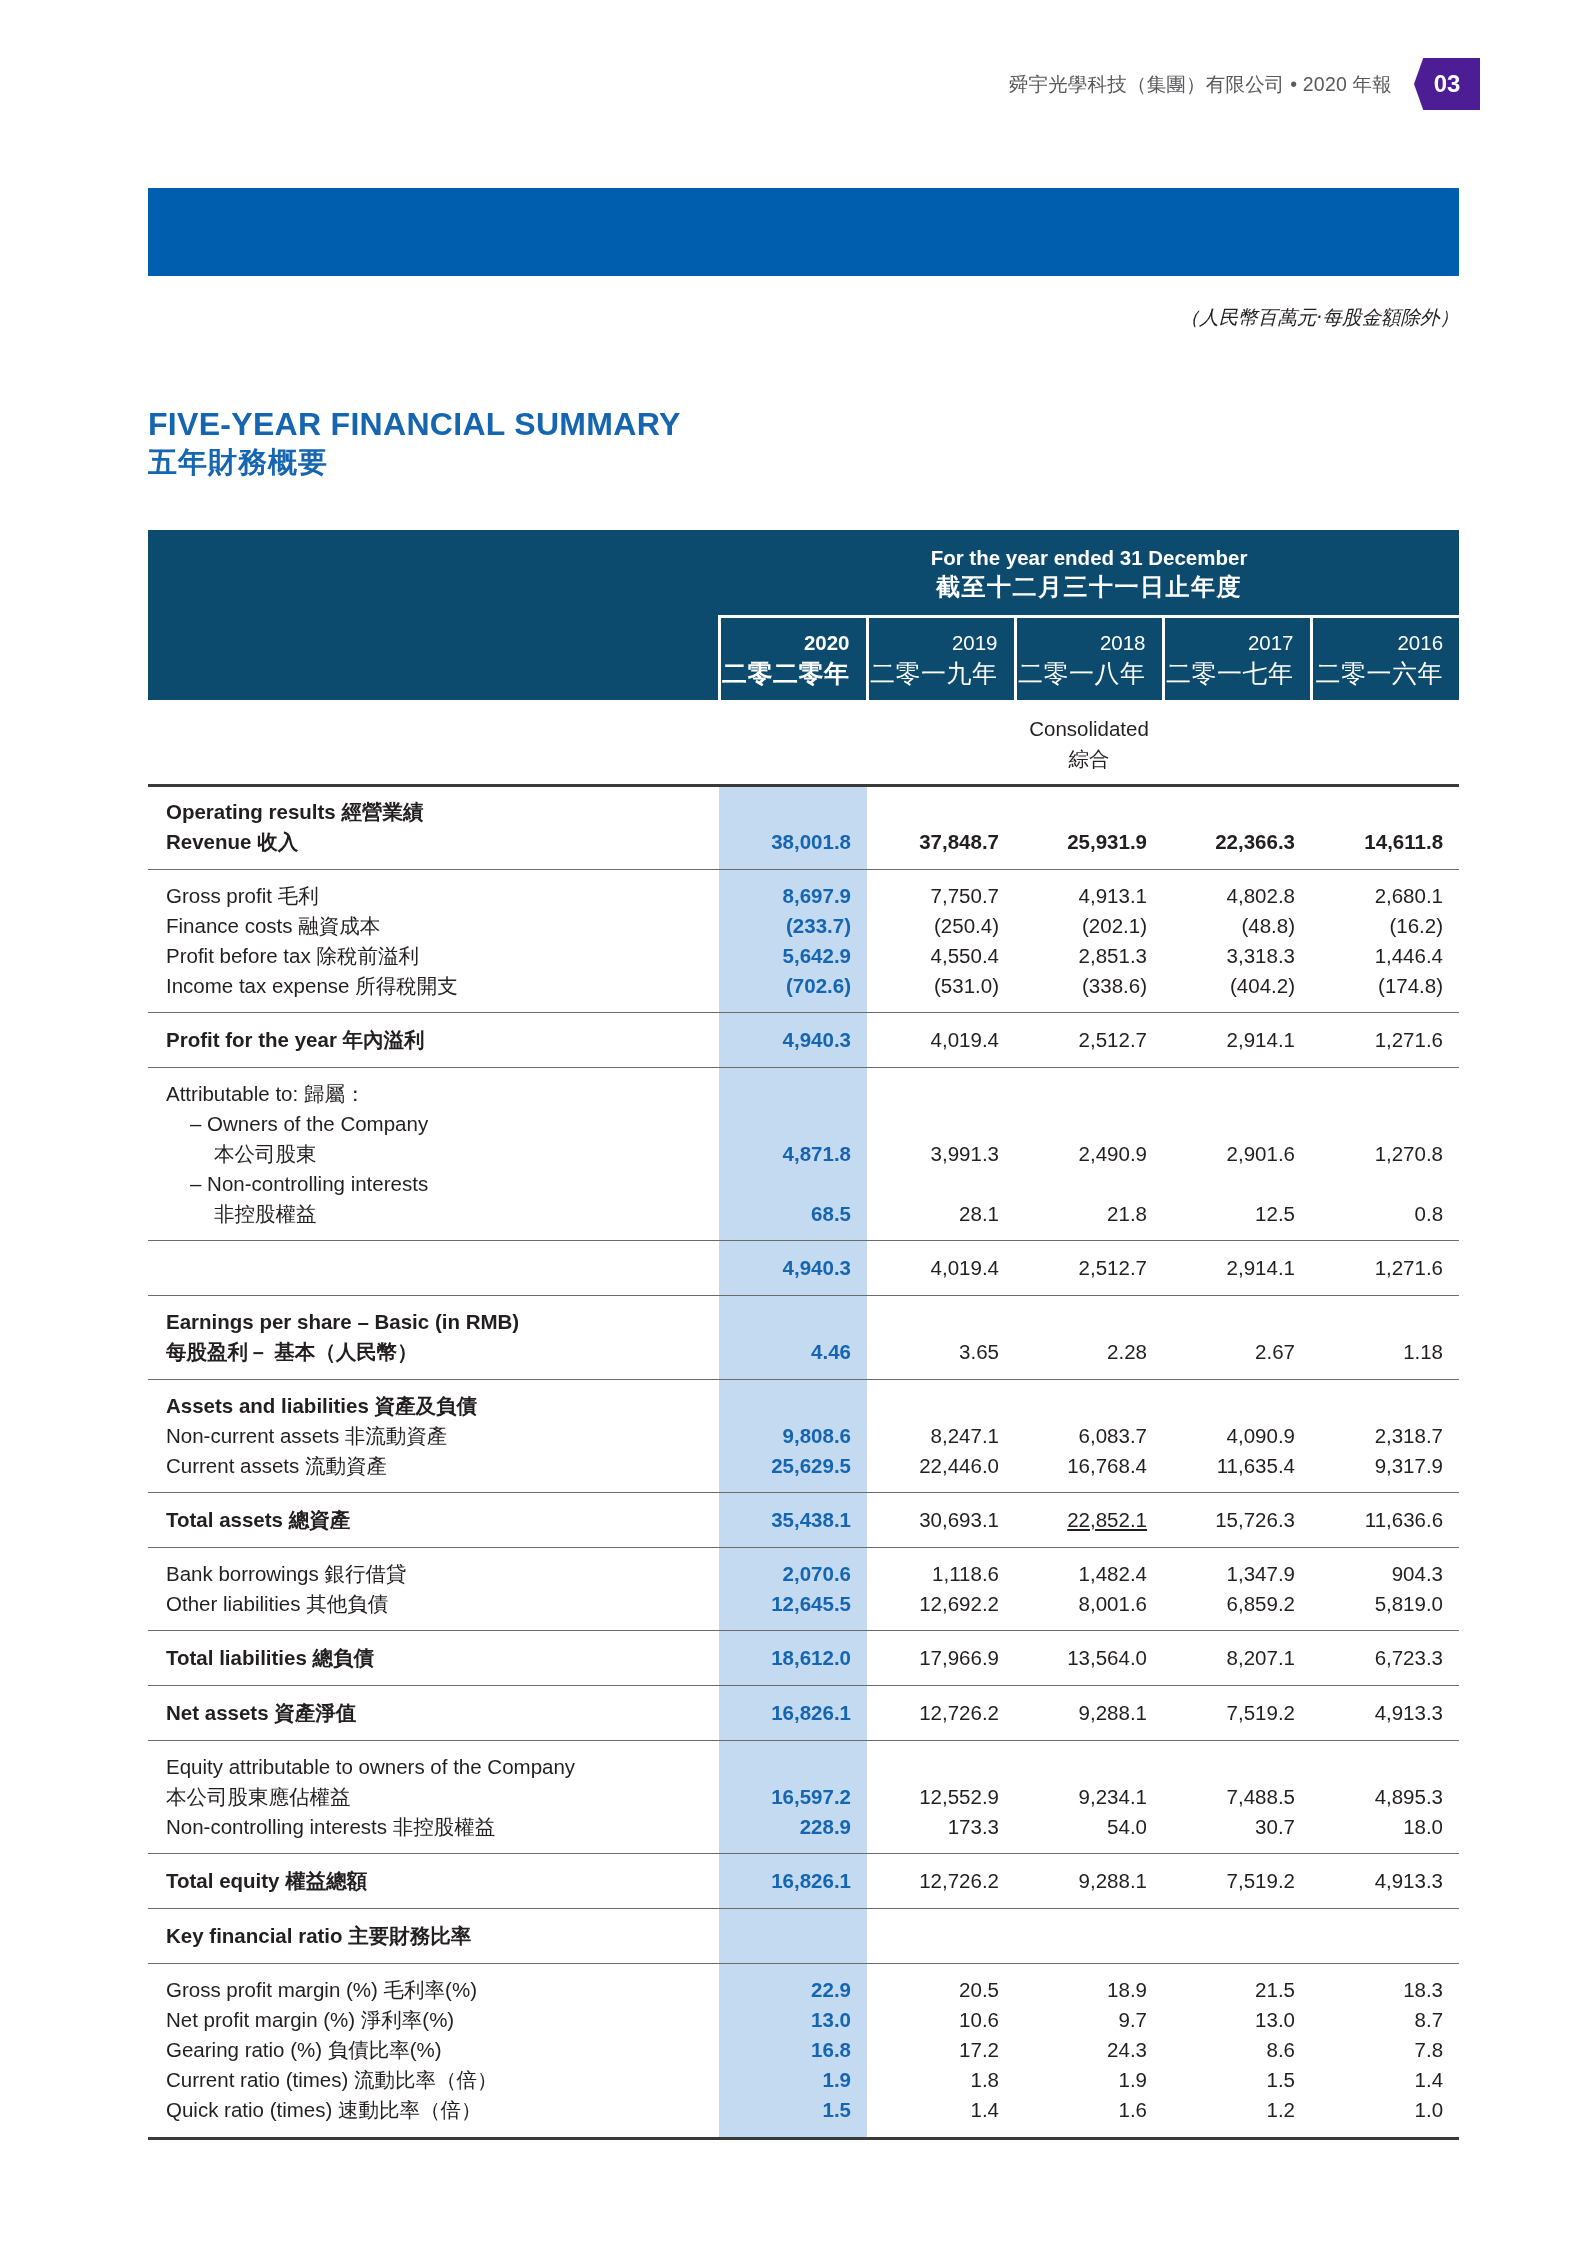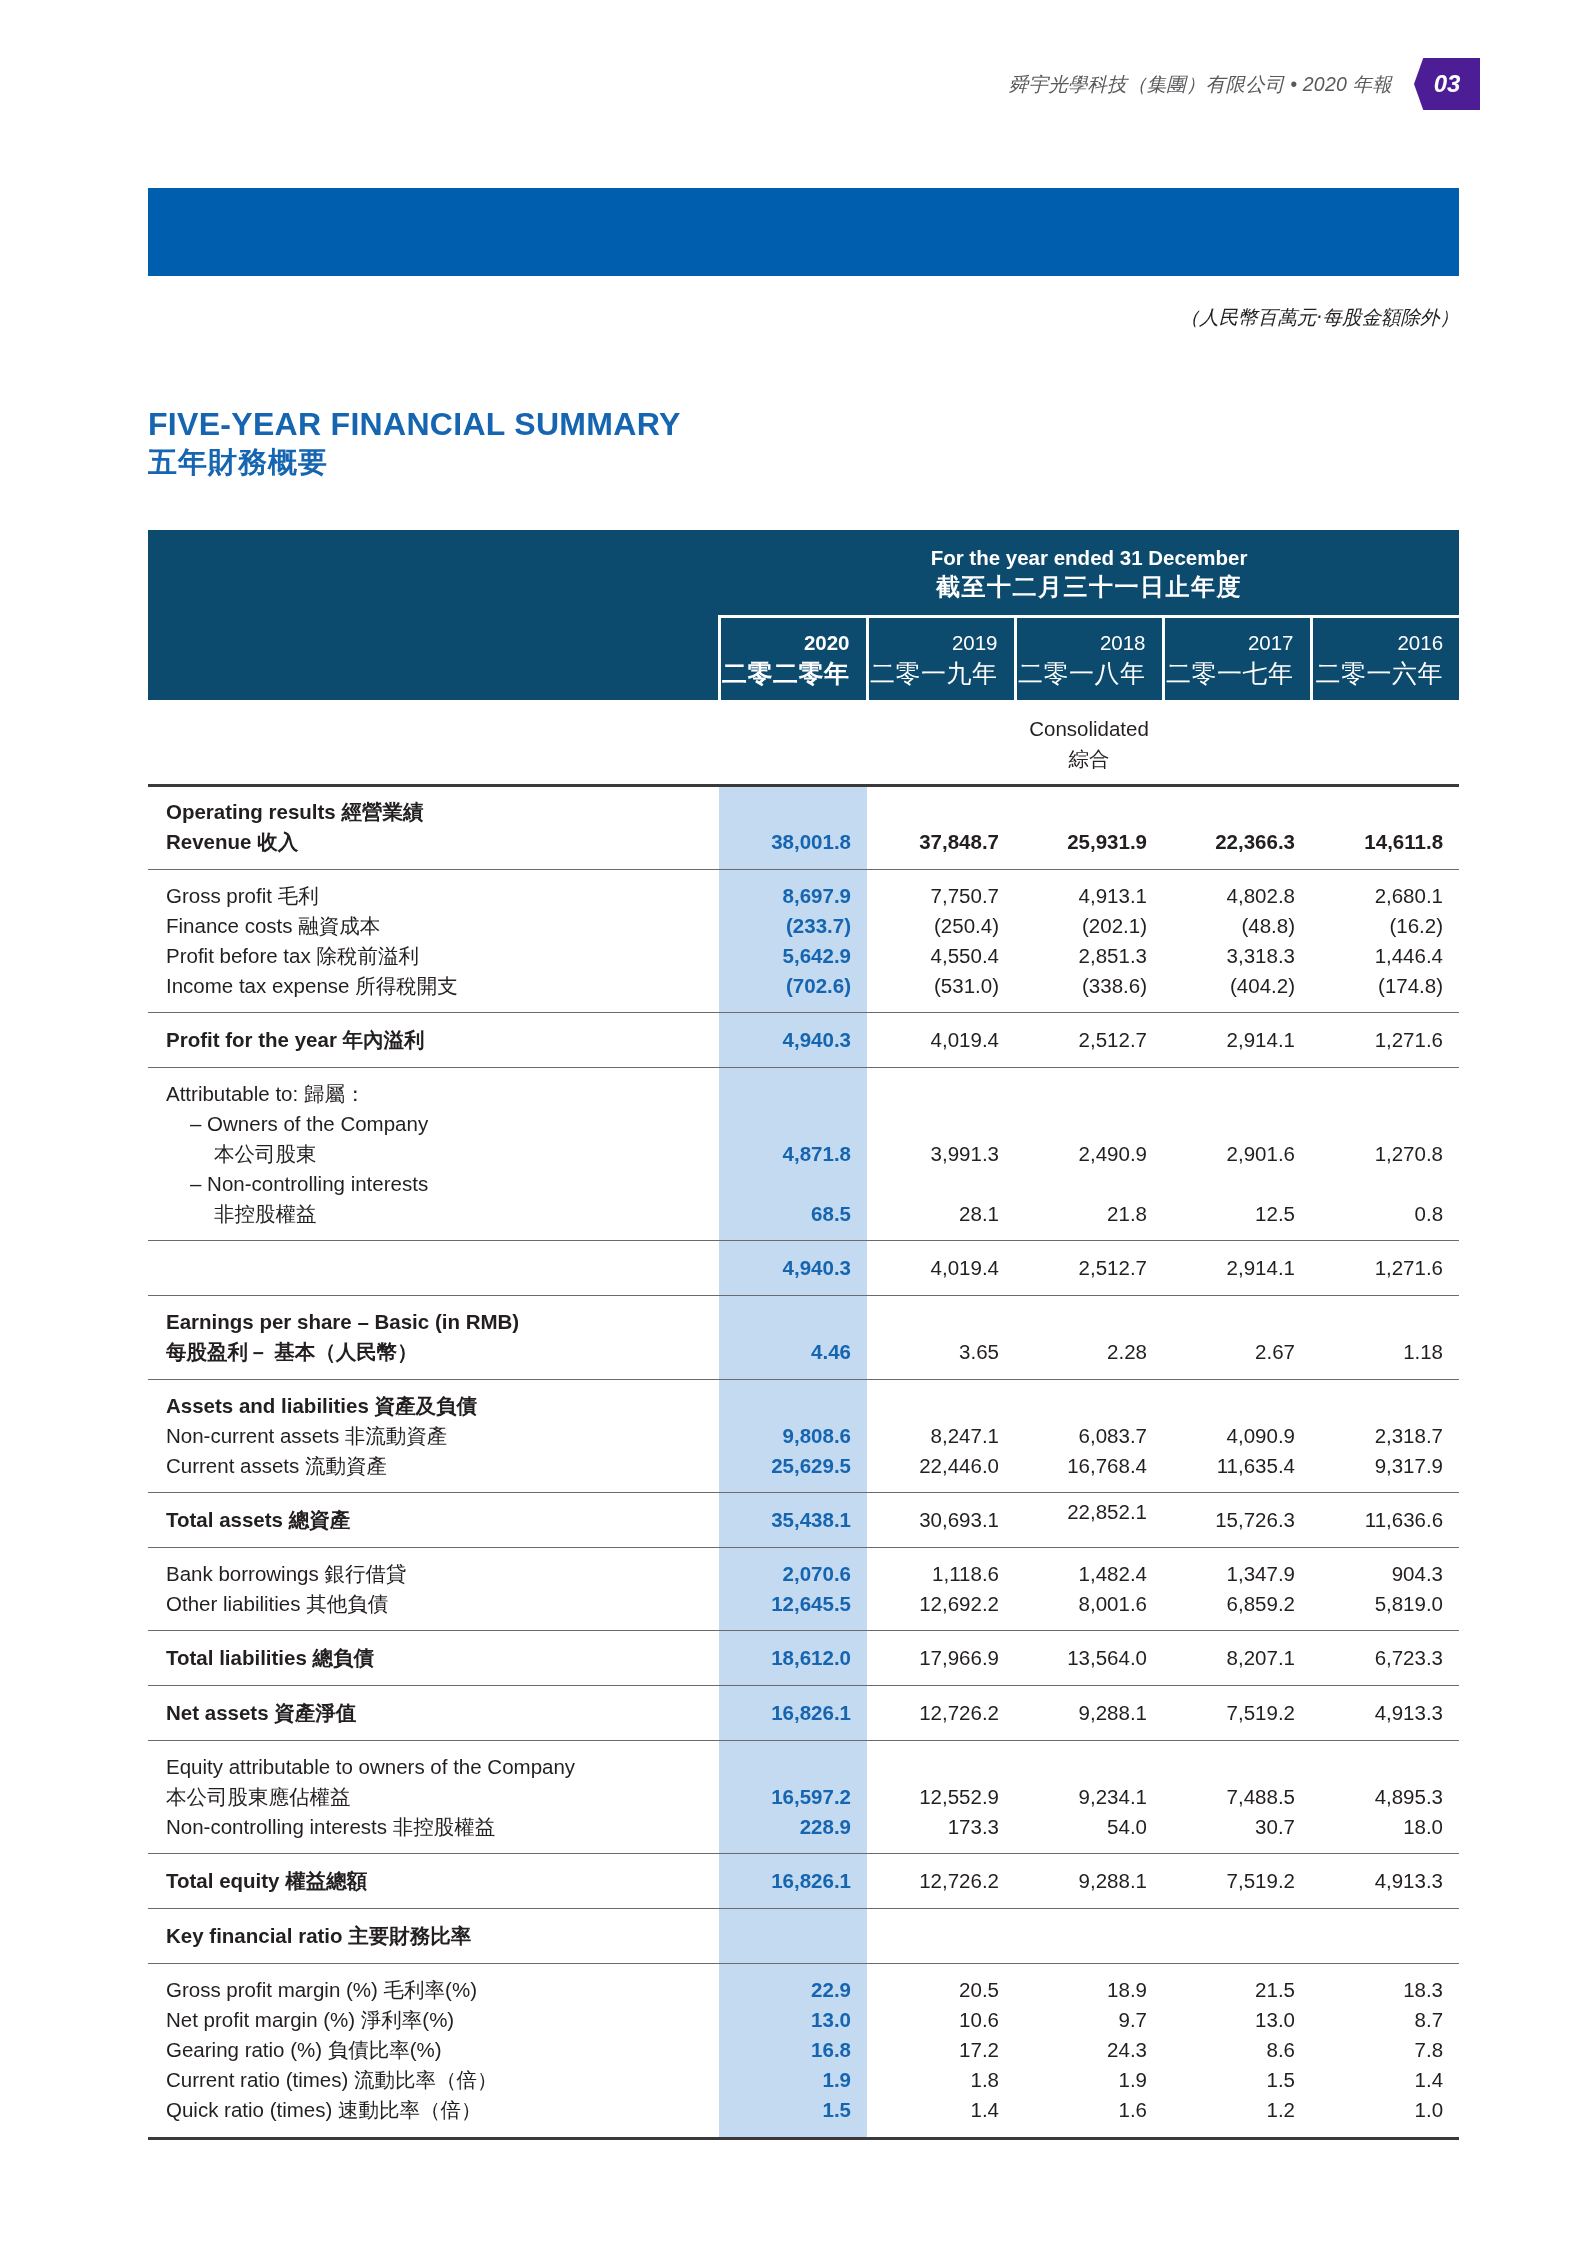--- a/index.html
+++ b/index.html
@@ -17,21 +17,20 @@
   }
 
   
   .page-header {
     position: absolute;
     top: 58px;
     right: 107px;
     display: flex;
     align-items: center;
     height: 52px;
-    font-style: italic;
   }
   .header-text {
     font-size: 19.5px;
     color: #58595b;
     letter-spacing: .2px;
     white-space: nowrap;
     padding-right: 22px;
   }
   .page-badge {
     width: 66px;
@@ -403,21 +402,21 @@
     <td class="num" style="padding-bottom:11px;">22,446.0</td>
     <td class="num" style="padding-bottom:11px;">16,768.4</td>
     <td class="num" style="padding-bottom:11px;">11,635.4</td>
     <td class="num" style="padding-bottom:11px;">9,317.9</td>
   </tr>
 
   <tr class="rule-thin bold">
     <td class="label" style="padding-top:12px;padding-bottom:12px;">Total assets 總資產</td>
     <td class="num col2020" style="padding-top:12px;padding-bottom:12px;">35,438.1</td>
     <td class="num" style="padding-top:12px;padding-bottom:12px;font-weight:normal;">30,693.1</td>
-    <td class="num" style="padding-top:4px;padding-bottom:12px;font-weight:normal;">22,852.1</td>
+    <td class="num" style="padding-top:12px;padding-bottom:12px;font-weight:normal;text-decoration:underline;">22,852.1</td>
     <td class="num" style="padding-top:12px;padding-bottom:12px;font-weight:normal;">15,726.3</td>
     <td class="num" style="padding-top:12px;padding-bottom:12px;font-weight:normal;">11,636.6</td>
   </tr>
 
   <tr class="rule-thin">
     <td class="label" style="padding-top:11px;">Bank borrowings 銀行借貸</td>
     <td class="num col2020" style="padding-top:11px;">2,070.6</td>
     <td class="num" style="padding-top:11px;">1,118.6</td>
     <td class="num" style="padding-top:11px;">1,482.4</td>
     <td class="num" style="padding-top:11px;">1,347.9</td>

